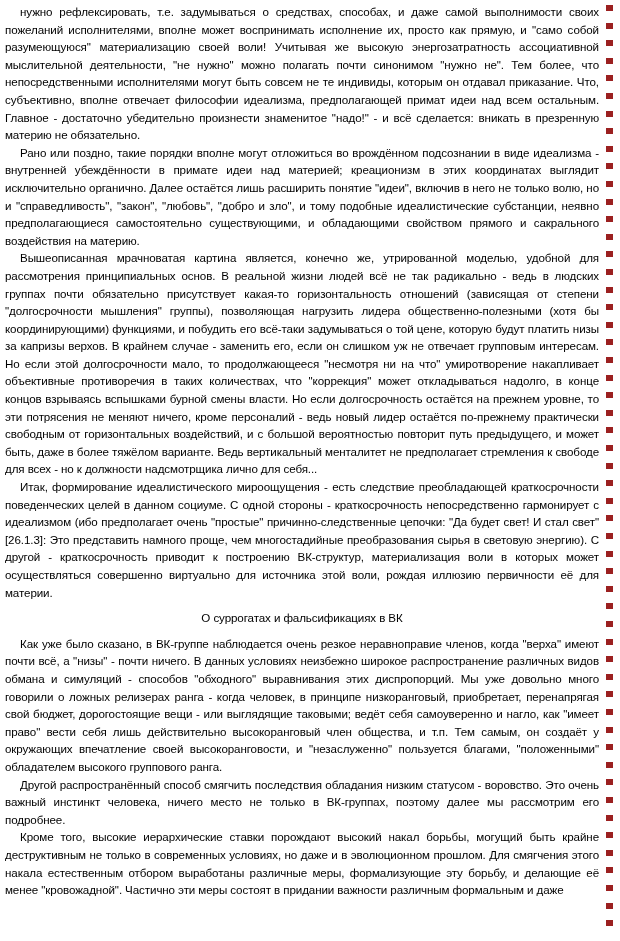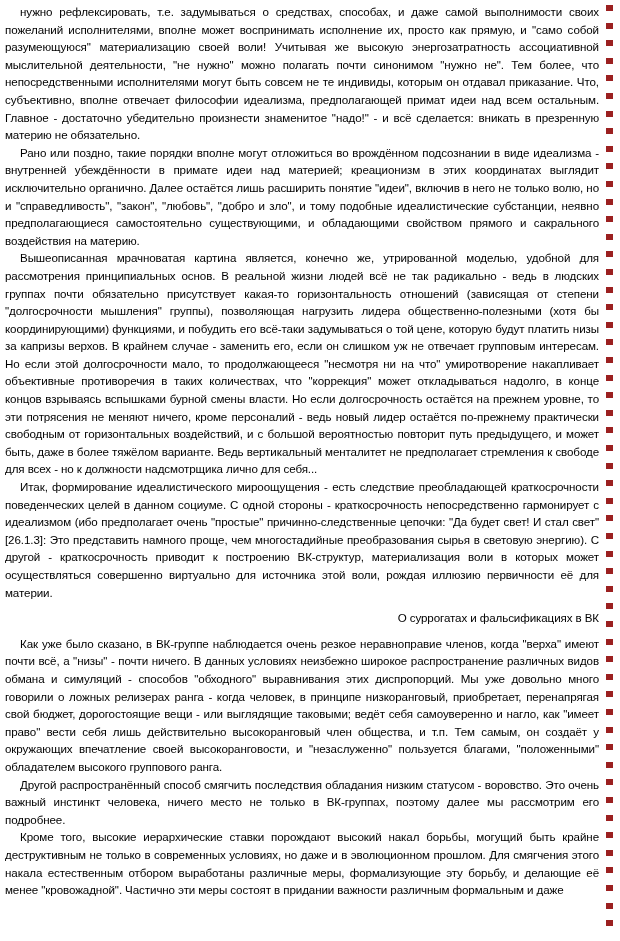--- a/index.html
+++ b/index.html
@@ -38,21 +38,21 @@
     margin:0;
     text-indent:15px;
   }
   
   .text-flow > :first-child{
     text-indent:0;
   }
   .text-flow h2.heading{
     font-size:11.6px;
     font-weight:400;
-    text-align:right;
+    text-align:center;
     text-indent:0;
     margin:8px 0 8px 0;
     letter-spacing:-0.1px;
   }
   
   .markers{
     position:absolute;
     top:5px;
     right:7px;
     width:7px;

